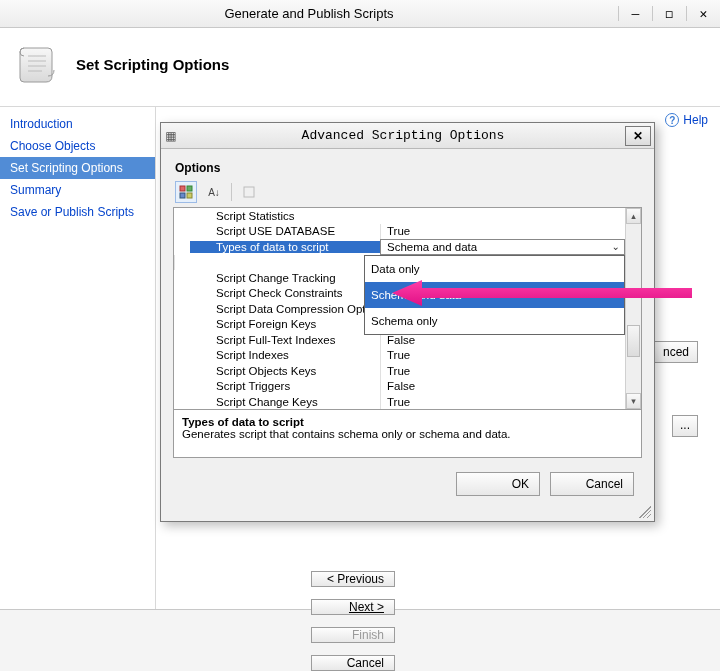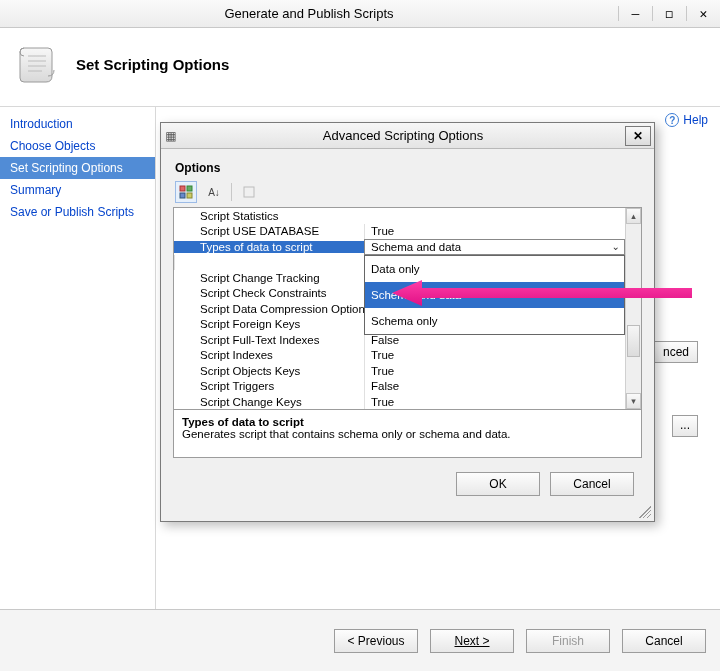--- a/index.html
+++ b/index.html
@@ -92,48 +92,49 @@
     text-align:center; line-height:18px;
   }
   
   .wizard-buttons {
     position:absolute; bottom:0; left:0; right:0;
     height: 62px;
     border-top:1px solid #c8c8c8;
     display:flex; justify-content:flex-end; align-items:center;
     gap:12px; padding-right:14px;
     background:#f4f4f4;
+    flex-direction:column;
   }
   .btn {
     min-width:84px; height:24px;
     border:1px solid #9c9c9c;
     background:linear-gradient(#fdfdfd,#e8e8e8);
     font-size:12px;
-    display:flex;align-items:center;justify-content:center;
+    display:flex;align-items:center;justify-content:flex-end;
     padding:0 10px;
   }
   .btn.disabled { color:#9a9a9a; }
   
   .dialog {
     position:absolute;
     left:160px; top:122px;
     width:495px; height:400px;
     background:#f0f0f0;
     border:1px solid #7a7a7a;
     box-shadow:4px 4px 10px rgba(0,0,0,.25);
     z-index:10;
   }
   .dlg-title {
     height:26px;
     background:linear-gradient(#f6f6f6,#e4e4e4);
     border-bottom:1px solid #b8b8b8;
     display:flex;align-items:center;
   }
   .dlg-title .appicon{ width:20px;text-align:center;font-size:12px;color:#555; }
-  .dlg-title .t { flex:1;text-align:center;font-size:13px; }
+  .dlg-title .t { flex:1;text-align:center;font-size:13px;font-family:Liberation Mono, monospace; }
   .dlg-title .x {
     width:26px;height:20px;margin-right:3px;
     border:1px solid #7a7a7a;background:linear-gradient(#f8f8f8,#dcdcdc);
     display:flex;align-items:center;justify-content:center;font-weight:bold;
   }
   .dlg-body { padding:10px 12px 8px 12px; }
   .dlg-body h3 { margin:2px 0 6px 2px; font-size:12px; font-weight:700; }
   .toolbar {
     display:flex;align-items:center;gap:6px;margin:2px 0 4px 2px;
   }
@@ -143,21 +144,21 @@
     font-size:11px;color:#444;
   }
   .tbtn.active{border:1px solid #9cbbe6;background:#e6f0fb;}
   .grid {
     border:1px solid #9c9c9c;background:#fff;
     height:203px;position:relative;overflow:hidden;
   }
   .grid-rows{position:absolute;left:0;right:16px;top:0;}
   .grow{display:flex;height:15.5px;align-items:center;font-size:11.5px;}
   .gcell-label{
-    flex:0 0 190px;padding-left:26px;white-space:nowrap;overflow:hidden;
+    flex:0 0 190px;padding-left:26px;white-space:nowrap;overflow:hidden;margin-left:16px;
   }
   .gcell-label.section{font-weight:700;padding-left:12px;}
   .gcell-label .tree{display:inline-block;width:10px;text-align:center;font-size:9px;color:#555;margin-left:-14px;margin-right:4px;}
   .gcell-value{
     flex:1;border-left:1px solid #e0e0e0;padding:0 4px 0 6px;
     display:flex;align-items:center;justify-content:space-between;
     height:100%;
   }
   .grow.sel .gcell-label{background:#2f6fc9;color:#fff;}
   .grow.sel .gcell-value{border:1px solid #888;box-shadow:inset 0 0 0 1px #fff;}

